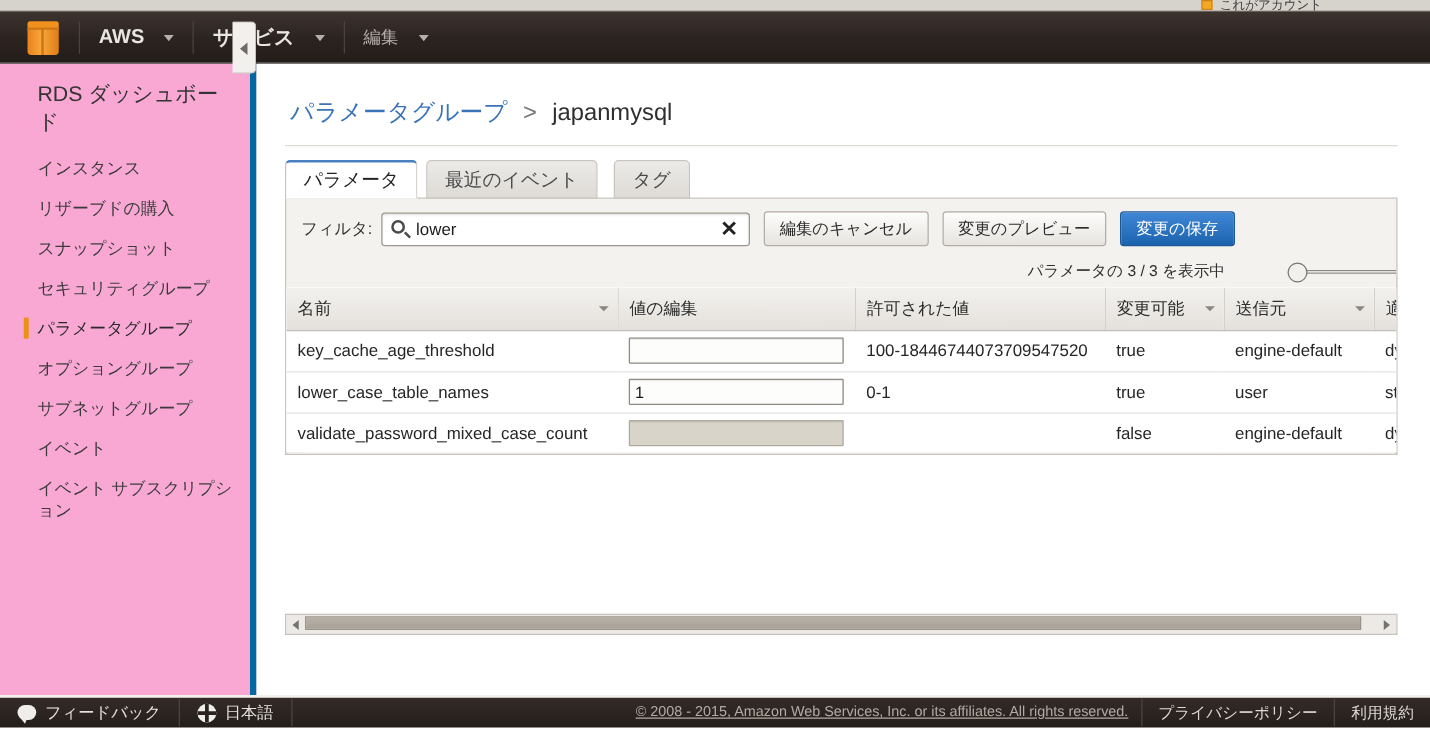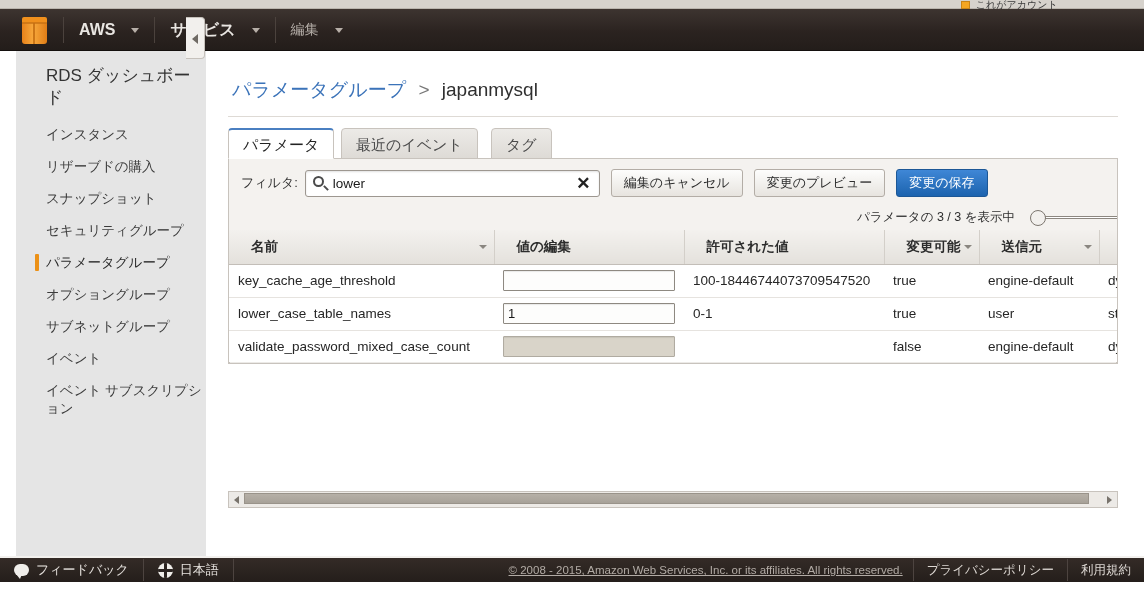--- a/index.html
+++ b/index.html
@@ -63,22 +63,22 @@
   }
   .nav-item.dim { color: #b5aea8; font-weight: normal; font-size: 14px; }
   .nav-sep { width: 1px; height: 26px; background: #4b423d; }
   .caret-down {
     width: 0; height: 0; border-left: 4px solid transparent;
     border-right: 4px solid transparent; border-top: 5px solid #b7afa8;
   }
 
   
   .sidebar {
-    position: absolute; top: 51px; left: 16px; width: 205px; height: 505px;
-    background: #e5e5e5; border-right: 7px solid #0369a1;
+    position: absolute; top: 51px; left: 0; width: 205px; height: 505px;
+    background: #f9a8d4; border-right: 5px solid #0369a1;
   }
   .sidebar-title {
     font-size: 17px; color: #333333; padding: 14px 16px 6px 30px;
     line-height: 22px; cursor: pointer;
   }
   .side-list { margin-top: 4px; }
   .side-item {
     position: relative; font-size: 13.5px; color: #3b3b3b;
     padding: 7px 10px 7px 30px; line-height: 18px; cursor: pointer;
   }
@@ -168,40 +168,40 @@
     border: 1px solid #b3ada6; border-radius: 3px;
     background: linear-gradient(180deg,#fdfdfc 0%, #e7e4df 100%);
   }
   .btn.primary {
     color: #fff; border: 1px solid #1c5796;
     background: linear-gradient(180deg,#3f87d6 0%, #1c63ae 100%);
   }
 
   .count-row {
     display: flex; align-items: center; justify-content: flex-end;
-    height: 25px; padding-right: 0; margin-top: -2px;
+    height: 25px; padding-right: 0; margin-top: -2px; gap: 35px;
   }
   .count-text { font-size: 12.5px; color: #2e2e2e; white-space: nowrap; }
   .slider { position: relative; width: 90px; height: 18px; margin-left: 12px; }
   .slider-track {
     position: absolute; top: 7px; left: 10px; width: 85px; height: 3px;
     background: #fff; border: 1px solid #8c8780;
   }
   .slider-knob {
     position: absolute; top: 1px; left: 3px; width: 16px; height: 16px;
     border-radius: 50%; background: #f2f0ed; border: 1px solid #7c766f;
     cursor: pointer;
   }
 
   
   .tbl-wrap { position: relative; width: 890px; height: 132px; overflow: hidden; background:#fff; }
   table.grid { border-collapse: collapse; width: 1000px; table-layout: fixed; }
   table.grid th {
-    height: 34px; font-size: 13.5px; font-weight: bold; color: #2c2c2c;
-    text-align: left; padding: 0 22px; white-space: nowrap;
+    height: 34px; font-size: 13.5px; font-weight: normal; color: #2c2c2c;
+    text-align: left; padding: 0 9px; white-space: nowrap;
     background: linear-gradient(180deg,#f3f1ee 0%, #e4e1dc 100%);
     border-bottom: 1px solid #c3beb8; border-right: 1px solid #d3cfc9;
     position: relative;
   }
   th .th-caret {
     position: absolute; right: 7px; top: 15px; width: 0; height: 0;
     border-left: 4px solid transparent; border-right: 4px solid transparent;
     border-top: 4px solid #8a8680;
   }
   table.grid td {

